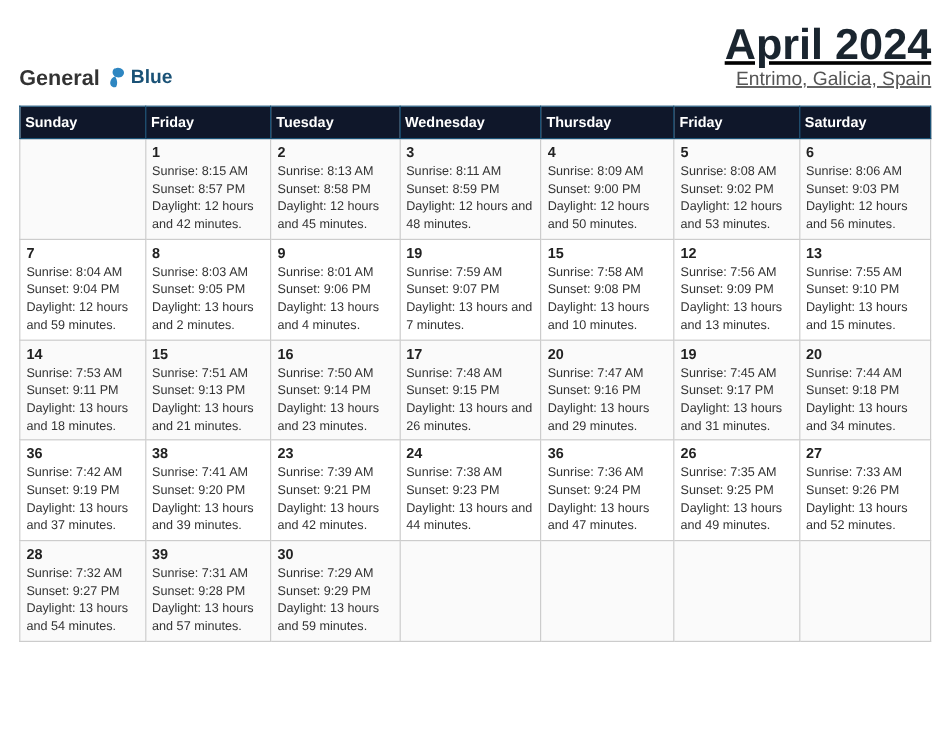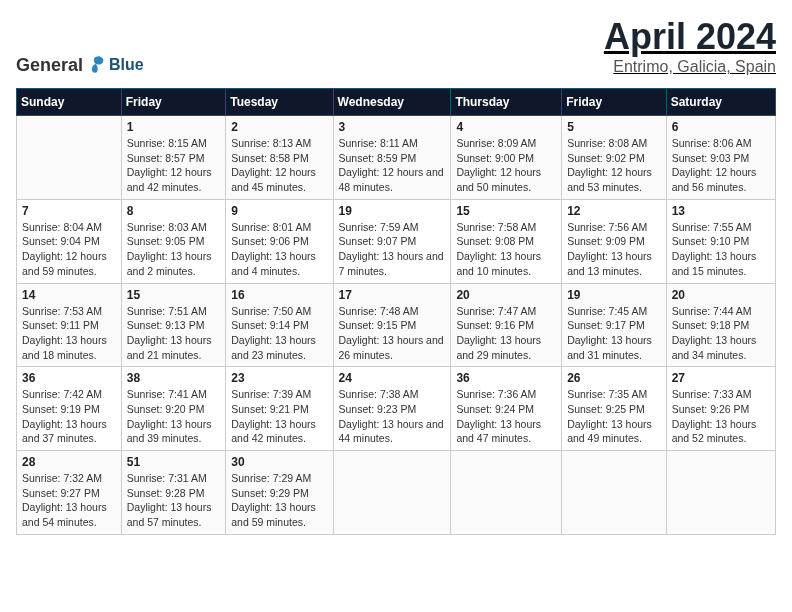--- a/index.html
+++ b/index.html
@@ -288,21 +288,21 @@
         </td>
       </tr>
       <tr>
         <td>
           <span class="day-num">28</span>
         <div class="day-info">
           Sunrise: 7:32 AM<br>Sunset: 9:27 PM<br>Daylight: 13 hours and 54 minutes.
         </div>
         </td>
         <td>
-          <span class="day-num">51</span>
+          <span class="day-num">39</span>
         <div class="day-info">
           Sunrise: 7:31 AM<br>Sunset: 9:28 PM<br>Daylight: 13 hours and 57 minutes.
         </div>
         </td>
         <td>
           <span class="day-num">30</span>
         <div class="day-info">
           Sunrise: 7:29 AM<br>Sunset: 9:29 PM<br>Daylight: 13 hours and 59 minutes.
         </div>
         </td>

